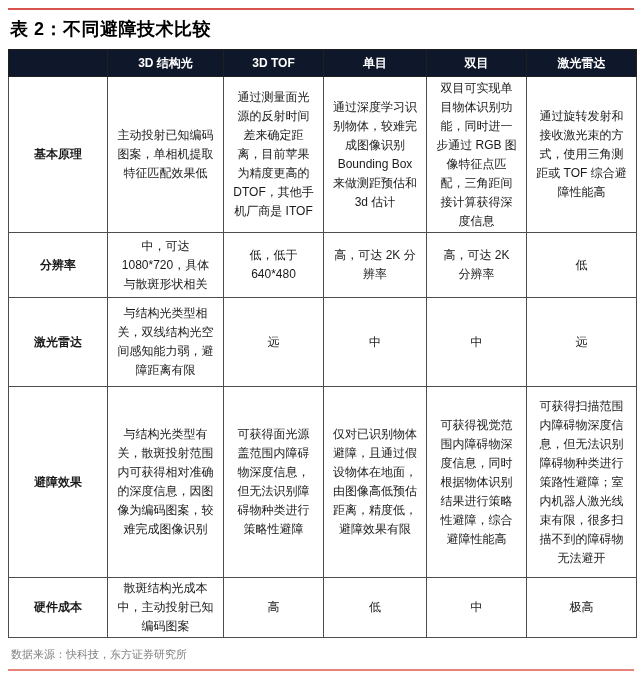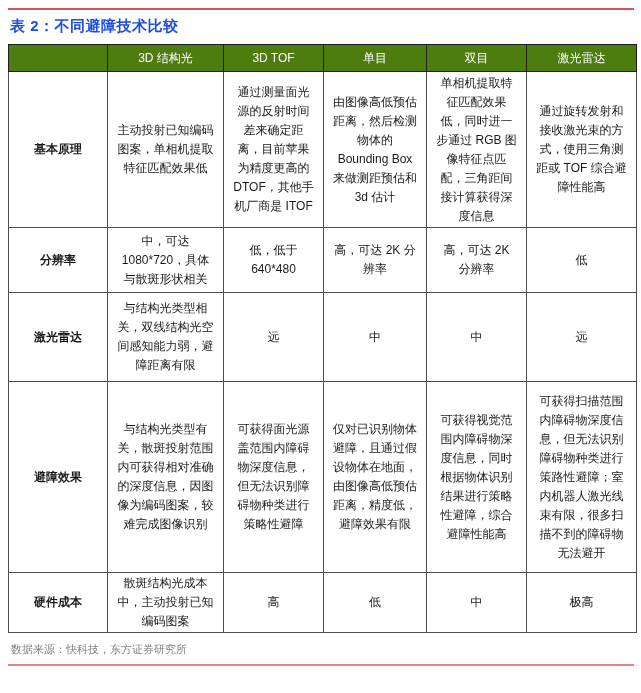--- a/index.html
+++ b/index.html
@@ -8,43 +8,43 @@
     width: 641px; height: 693px;
     font-family: "Liberation Sans", "DejaVu Sans", sans-serif;
     color: #1a1a1a;
     overflow: hidden;
   }
   .page { padding: 8px 7px 0 8px; width: 641px; }
   .rule-top {
     height: 2px; background: #d9534e; margin-bottom: 7px;
   }
   .doc-title {
-    color: #1d4ed8; font-weight: bold; font-size: 15px;
+    color: #000000; font-weight: bold; font-size: 18px;
     margin: 0 0 8px 2px; letter-spacing: 0.5px;
   }
   table.cmp {
     width: 628px; table-layout: fixed; border-collapse: collapse;
   }
   table.cmp col.c0 { width: 99px; }
   table.cmp col.c1 { width: 116px; }
   table.cmp col.c2 { width: 100px; }
   table.cmp col.c3 { width: 103px; }
   table.cmp col.c4 { width: 100px; }
   table.cmp col.c5 { width: 110px; }
   table.cmp th, table.cmp td {
     border: 1px solid #4d4d4d;
     text-align: center; vertical-align: middle;
     font-size: 12px; line-height: 19px;
     padding: 1px 9px;
     word-break: break-word;
   }
   table.cmp thead tr { height: 27px; }
   table.cmp thead th {
-    background: #4d7c0f; color: #ffffff;
-    font-weight: normal; border-color: #1f1f1f;
+    background: #0f172a; color: #ffffff;
+    font-weight: bold; border-color: #1f1f1f;
     padding: 1px 2px;
   }
   table.cmp tbody th { font-weight: bold; padding: 1px 4px; }
   tr.r-principle { height: 156px; }
   tr.r-resolution { height: 65px; }
   tr.r-distance { height: 89px; }
   tr.r-effect { height: 191px; }
   tr.r-algo { height: 23px; }
   tr.r-cost { height: 59px; }
   .source-line {
@@ -81,22 +81,22 @@
         <th>单目</th>
         <th>双目</th>
         <th>激光雷达</th>
       </tr>
     </thead>
     <tbody>
       <tr class="r-principle">
         <th>基本原理</th>
         <td>主动投射已知编码图案，单相机提取特征匹配效果低</td>
         <td>通过测量面光源的反射时间差来确定距离，目前苹果为精度更高的 DTOF，其他手机厂商是 ITOF</td>
-        <td>由图像高低预估距离，然后检测物体的 Bounding Box 来做测距预估和 3d 估计</td>
-        <td>单相机提取特征匹配效果低，同时进一步通过 RGB 图像特征点匹配，三角距间接计算获得深度信息</td>
+        <td>通过深度学习识别物体，较难完成图像识别 Bounding Box 来做测距预估和 3d 估计</td>
+        <td>双目可实现单目物体识别功能，同时进一步通过 RGB 图像特征点匹配，三角距间接计算获得深度信息</td>
         <td>通过旋转发射和接收激光束的方式，使用三角测距或 TOF 综合避障性能高</td>
       </tr>
       <tr class="r-resolution">
         <th>分辨率</th>
         <td>中，可达 1080*720，具体与散斑形状相关</td>
         <td>低，低于 640*480</td>
         <td>高，可达 2K 分辨率</td>
         <td>高，可达 2K 分辨率</td>
         <td>低</td>
       </tr>

